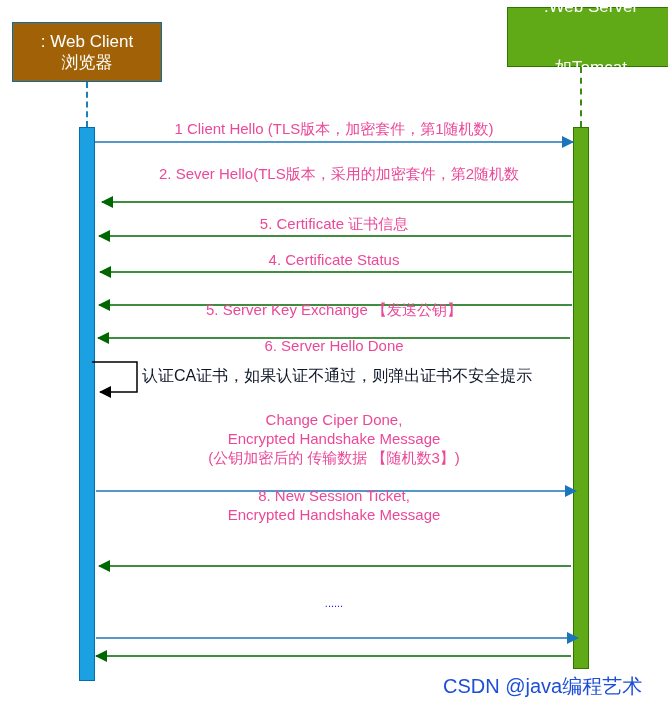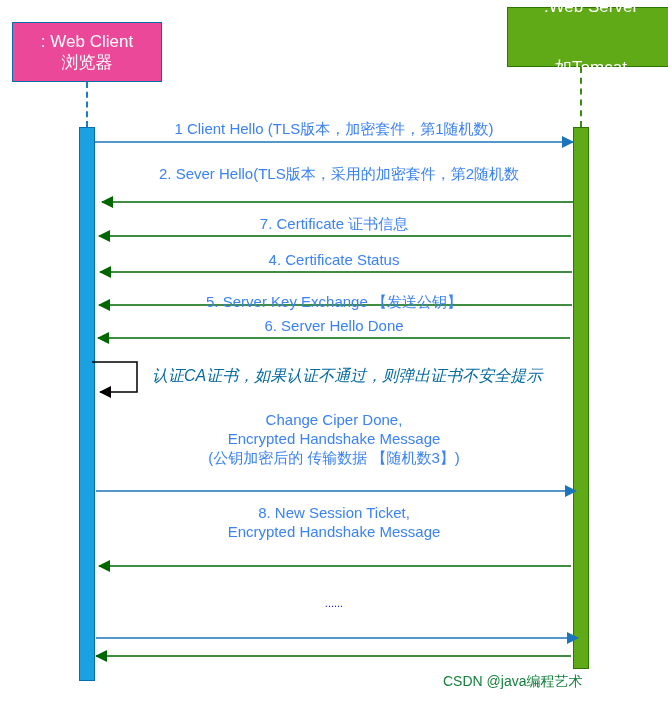--- a/index.html
+++ b/index.html
@@ -1,34 +1,34 @@
 <!DOCTYPE html>
 <html><head>
 <meta charset="utf-8">
 <style>
   html, body { margin: 0; padding: 0; background: #ffffff; }
   body { width: 668px; height: 705px; position: relative; overflow: hidden;
          font-family: "Liberation Sans", "DejaVu Sans", sans-serif; }
   .participant { position: absolute; box-sizing: border-box; color: #ffffff;
                  font-size: 17px; line-height: 21px; text-align: center;
                  display: flex; flex-direction: column; justify-content: center; align-items: center; }
-  .client-box { left: 12px; top: 22px; width: 150px; height: 60px; background: #ec4899; border: 1px solid #006eaf; }
+  .client-box { left: 12px; top: 22px; width: 150px; height: 60px; background: #a16207; border: 1px solid #006eaf; }
   .server-box { left: 507px; top: 7px; width: 168px; height: 60px; background: #60a917; border: 1px solid #2d7600; gap: 40px; }
   .lifeline { position: absolute; width: 0; border-left: 2px dashed; }
   .client-lifeline { left: 86px; top: 82px; height: 45px; border-color: #1a7fbf; }
   .server-lifeline { left: 580px; top: 67px; height: 60px; border-color: #3d8a10; }
   .activation { position: absolute; box-sizing: border-box; }
   .client-activation { left: 79px; top: 127px; width: 16px; height: 554px; background: #1ba1e2; border: 1px solid #006eaf; }
   .server-activation { left: 573px; top: 127px; width: 16px; height: 542px; background: #60a917; border: 1px solid #2d7600; }
   .msg-label { position: absolute; left: 95px; width: 478px; text-align: center;
-               font-size: 15px; line-height: 19px; color: #3b82f6; white-space: nowrap; }
-  .msg-label.red { color: #0369a1; text-align: left; left: 152px; width: 440px; overflow: hidden; font-size: 16px; font-style: italic; }
+               font-size: 15px; line-height: 19px; color: #ec4899; white-space: nowrap; }
+  .msg-label.red { color: #0f172a; text-align: left; left: 142px; width: 440px; overflow: hidden; font-size: 16px; }
   .msg-label.blue { color: #1a1aff; }
   svg.overlay { position: absolute; left: 0; top: 0; pointer-events: none; }
-  .watermark { position: absolute; left: 443px; top: 673px; font-size: 14px; color: #15803d; white-space: nowrap; }
+  .watermark { position: absolute; left: 443px; top: 673px; font-size: 20px; color: #1d4ed8; white-space: nowrap; }
 </style>
 </head>
 <body>
 
 <div class="participant client-box">
   <span>: Web Client</span>
   <span>浏览器</span>
 </div>
 <div class="participant server-box">
   <span>:Web Server</span>
@@ -88,40 +88,40 @@
     </g>
 </svg>
 
 <div class="msg-label" style="top:119px">
   <span>1 Client Hello (TLS版本，加密套件，第1随机数)</span>
 </div>
 <div class="msg-label" style="top:164px; left:100px">
   <span>2. Sever Hello(TLS版本，采用的加密套件，第2随机数</span>
 </div>
 <div class="msg-label" style="top:214px">
-  <span>7. Certificate 证书信息</span>
+  <span>5. Certificate 证书信息</span>
 </div>
 <div class="msg-label" style="top:250px">
   <span>4. Certificate Status</span>
 </div>
-<div class="msg-label" style="top:292px">
+<div class="msg-label" style="top:300px">
   <span>5. Server Key Exchange 【发送公钥】</span>
 </div>
-<div class="msg-label" style="top:316px">
+<div class="msg-label" style="top:336px">
   <span>6. Server Hello Done</span>
 </div>
 <div class="msg-label red" style="top:366px">
   <span>认证CA证书，如果认证不通过，则弹出证书不安全提示</span>
 </div>
 <div class="msg-label" style="top:410px">
   <div>Change Ciper Done,</div>
   <div>Encrypted Handshake Message</div>
   <div>(公钥加密后的  传输数据 【随机数3】)</div>
 </div>
-<div class="msg-label" style="top:503px">
+<div class="msg-label" style="top:486px">
   <div>8. New Session Ticket,</div>
   <div>Encrypted Handshake Message</div>
 </div>
 <div class="msg-label blue" style="top:596px; line-height:18px">
   <div style="font-size:11px; line-height:14px">......</div>
 </div>
 
 <div class="watermark">CSDN @java编程艺术</div>
 
 </body></html>

